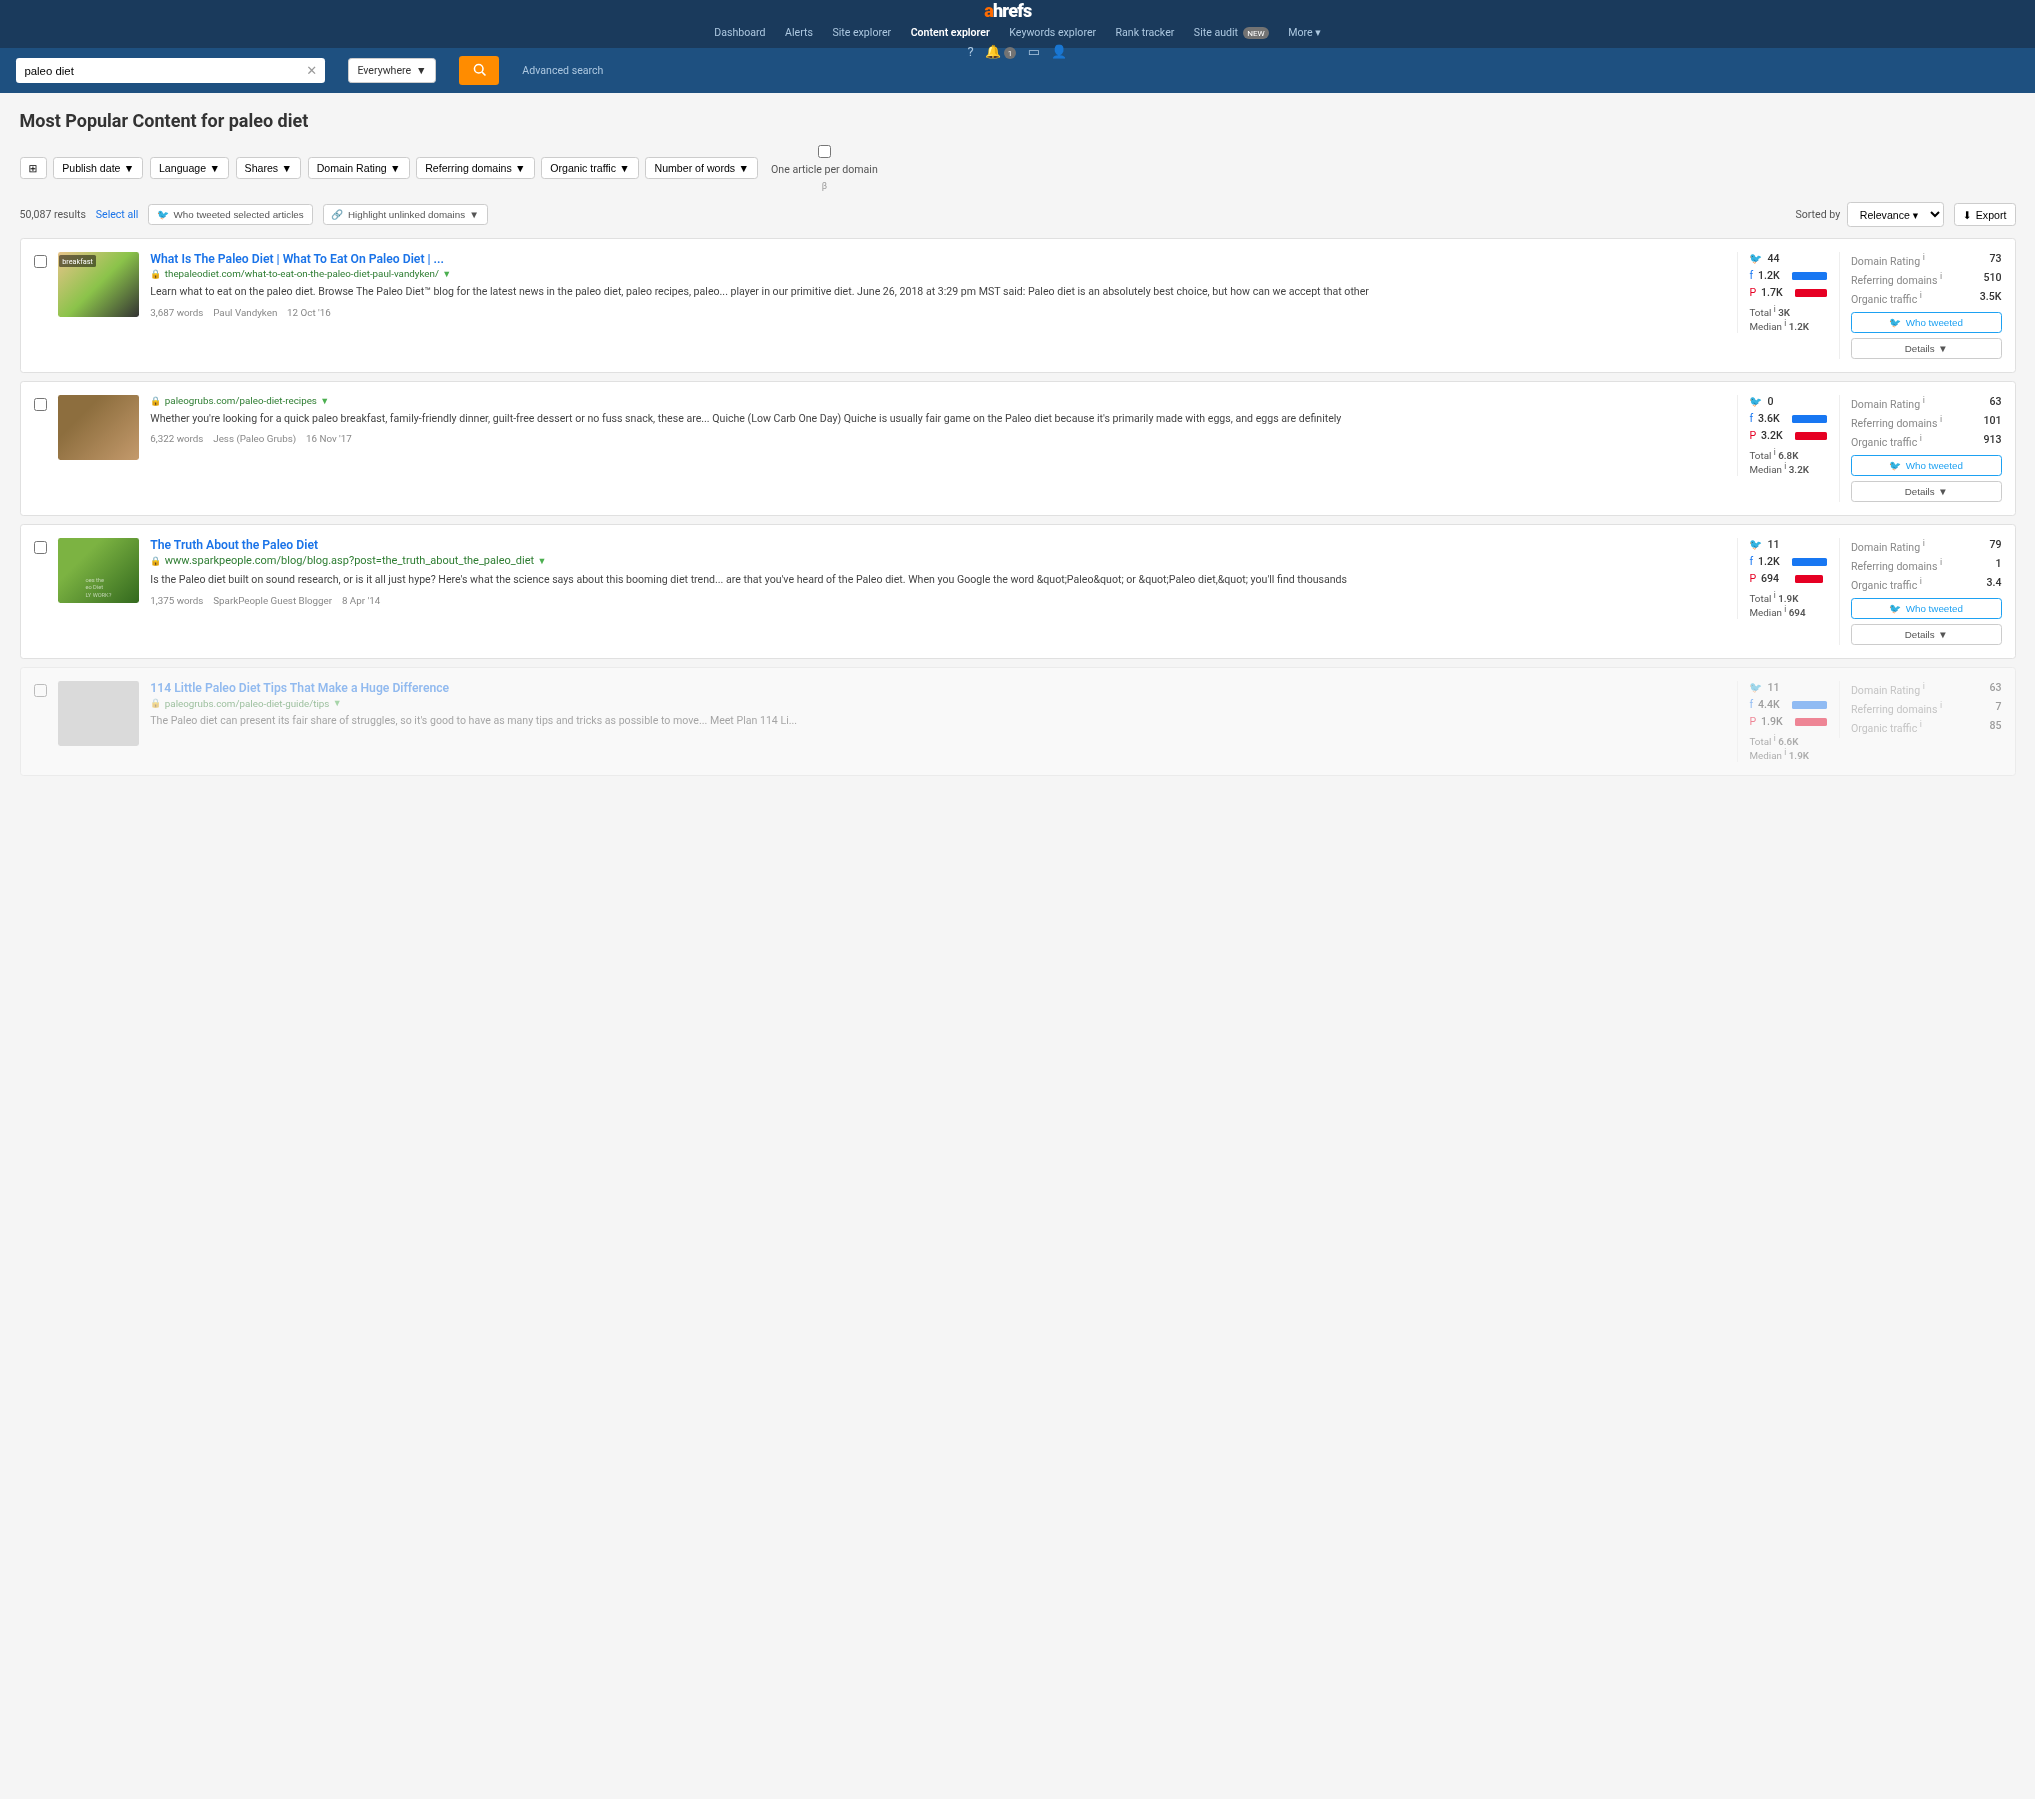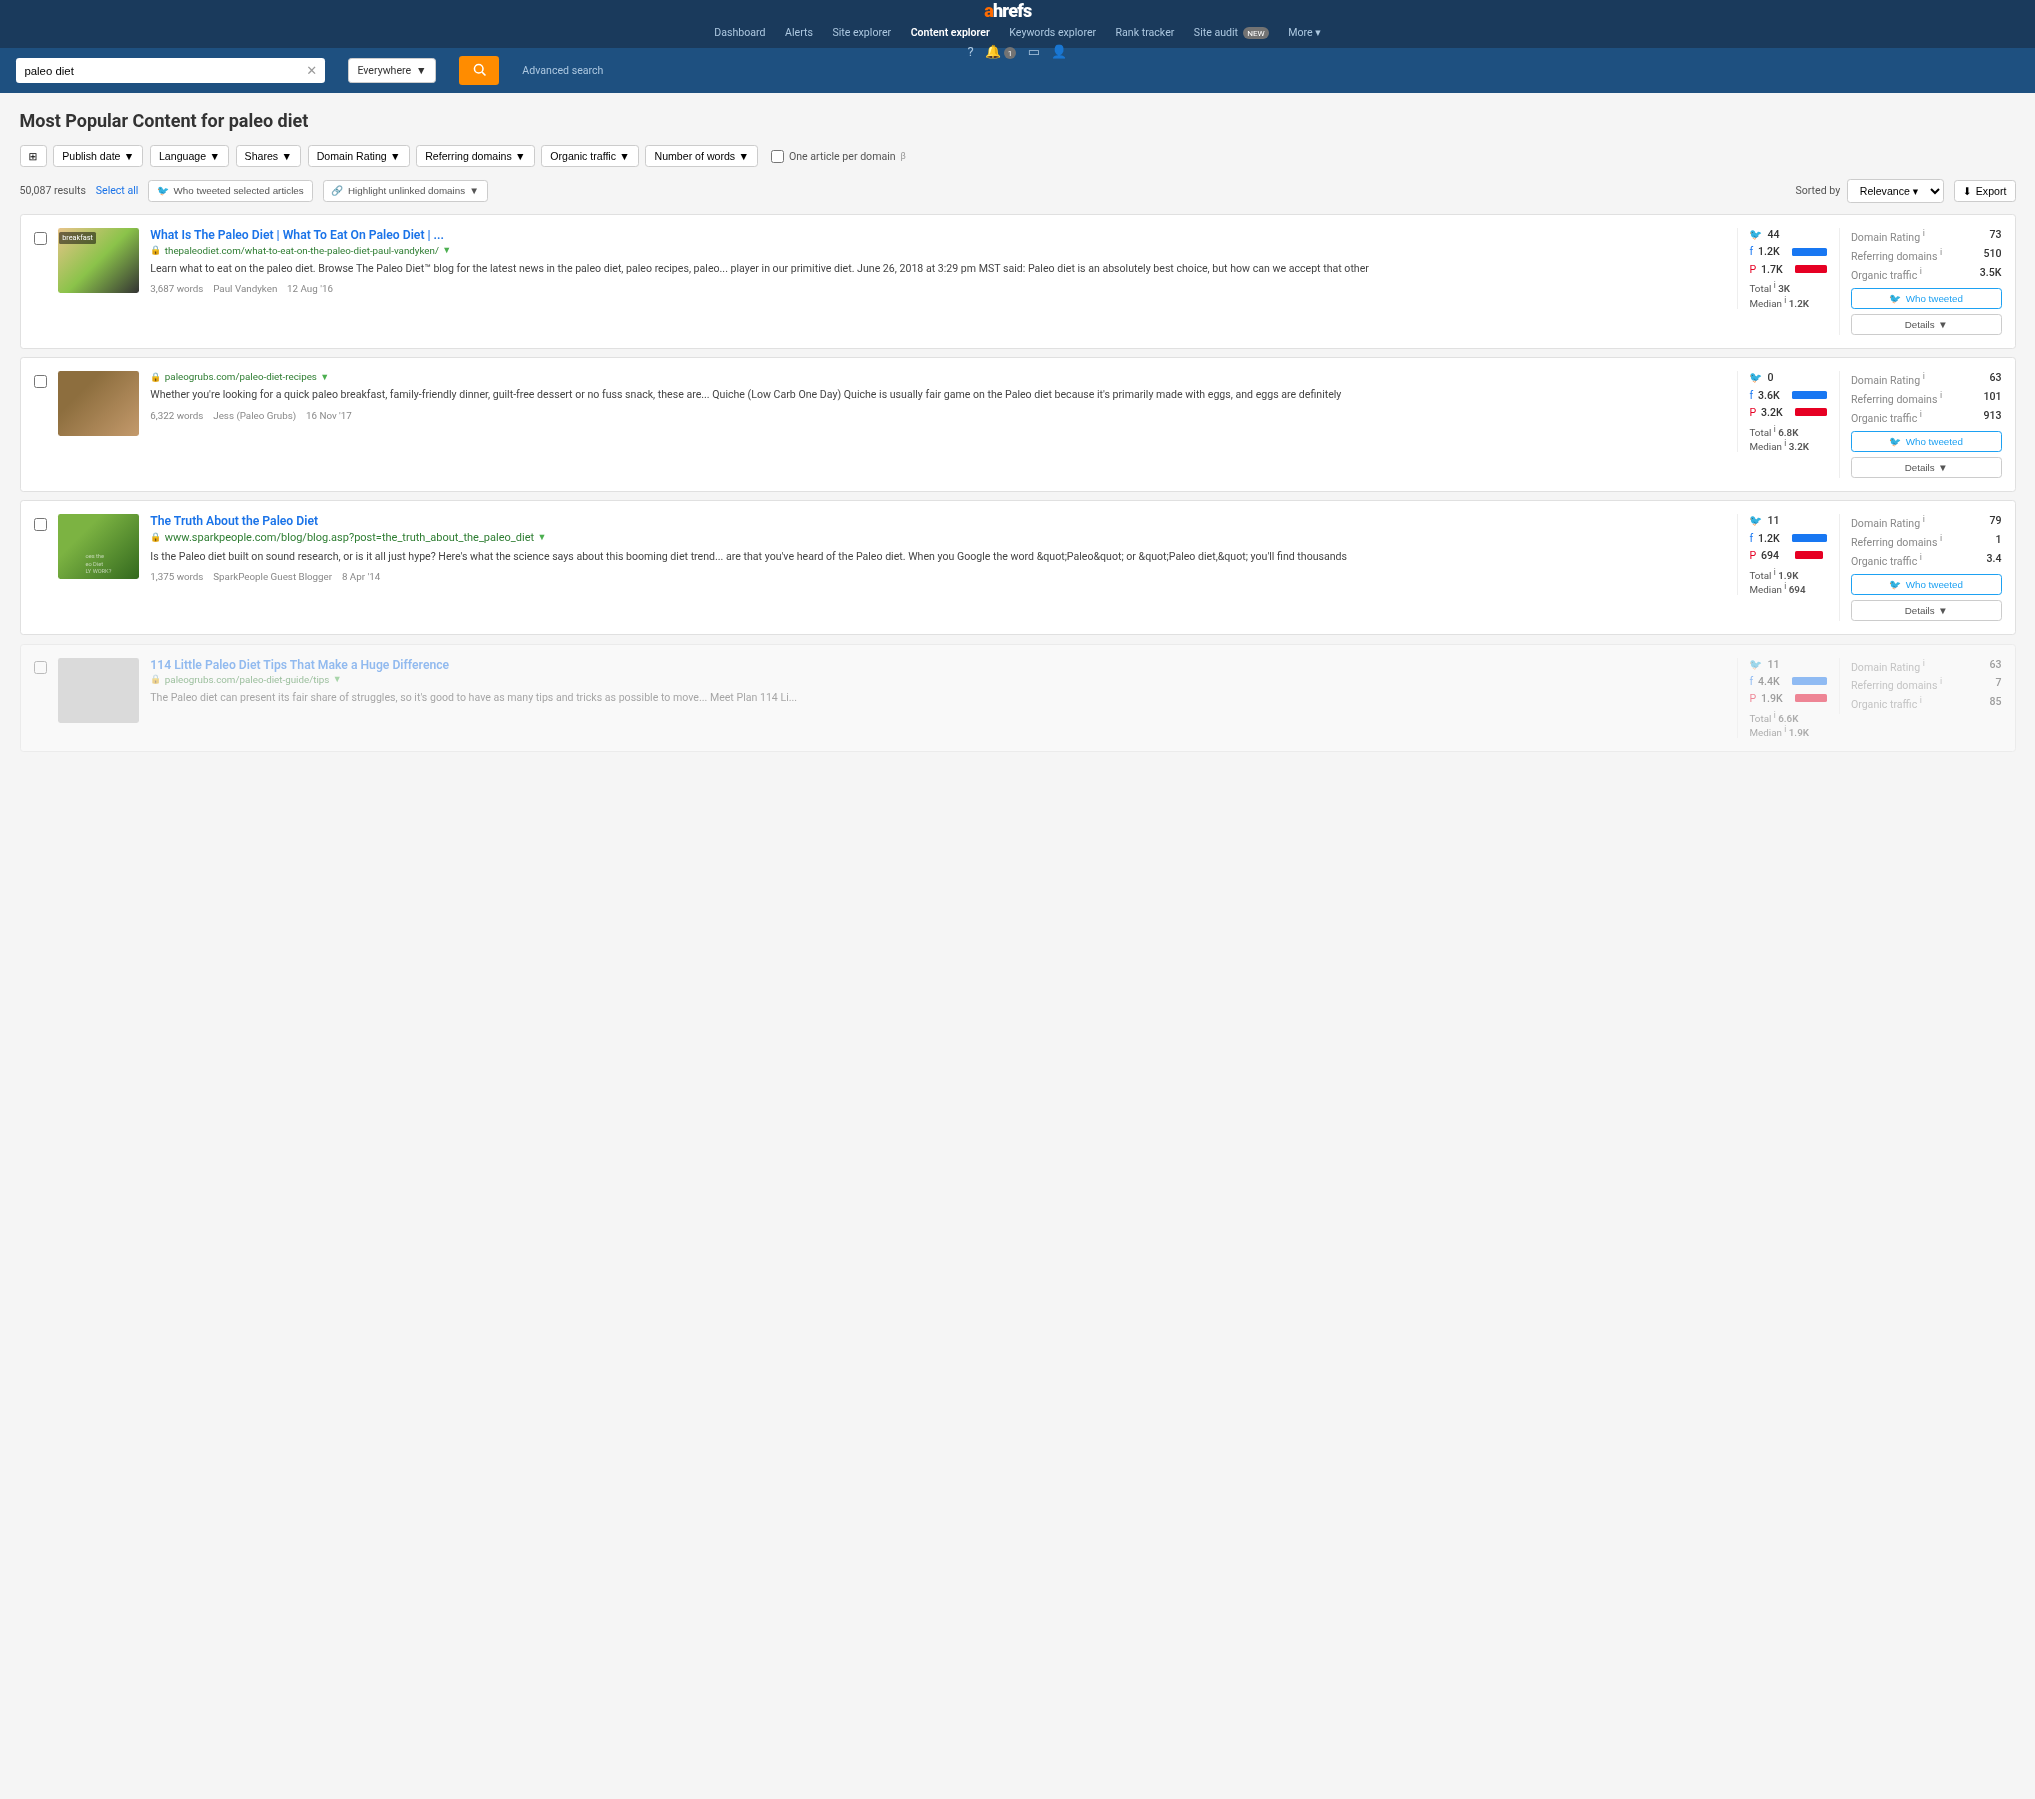--- a/index.html
+++ b/index.html
@@ -26,21 +26,21 @@
     .search-btn svg { fill: white; }
     .advanced-link { color: #adc8e0; font-size: 10.6px; cursor: pointer; }
 
     
     .main { padding: 16.3px 19.5px; }
     .page-title { font-size: 18px; font-weight: 700; margin-bottom: 14.7px; }
 
     
     .filters { display: flex; flex-wrap: wrap; gap: 6.5px; margin-bottom: 11.4px; align-items: center; }
     .filter-btn { border: 0.8px solid #ccc; background: white; border-radius: 3.3px; padding: 4.1px 8.1px; font-size: 10.6px; cursor: pointer; display: flex; align-items: center; gap: 3.3px; }
-    .one-article-wrap { display: flex; align-items: center; gap: 4.9px; margin-left: 6.5px; font-size: 10.6px; color: #555; }
+    .one-article-wrap { display: flex; align-items: center; gap: 4.9px; margin-left: 6.5px; font-size: 10.6px; color: #555; flex-direction: column; }
     .one-article-wrap input[type=checkbox] { cursor: pointer; }
     .beta { color: #999; font-size: 9px; }
 
     
     .results-bar { display: flex; align-items: center; gap: 9.8px; margin-bottom: 11.4px; }
     .results-count { font-size: 10.6px; color: #555; }
     .select-all { color: #1a73e8; font-size: 10.6px; cursor: pointer; }
     .tweet-btn { border: 0.8px solid #ccc; background: white; border-radius: 3.3px; padding: 4.1px 8.1px; font-size: 9.8px; cursor: pointer; display: flex; align-items: center; gap: 4.1px; color: #555; }
     .highlight-btn { border: 0.8px solid #ccc; background: white; border-radius: 3.3px; padding: 4.1px 8.1px; font-size: 9.8px; cursor: pointer; display: flex; align-items: center; gap: 4.1px; color: #555; }
     .spacer { flex: 1; }
@@ -207,21 +207,21 @@
       <div class="article-title">What Is The Paleo Diet | What To Eat On Paleo Diet | ...</div>
       <div class="article-url">
         <span class="lock-icon">🔒</span>
         <span>thepaleodiet.com/what-to-eat-on-the-paleo-diet-paul-vandyken/</span>
         <span class="arrow-icon">▼</span>
       </div>
       <div class="article-desc">Learn what to eat on the paleo diet. Browse The Paleo Diet™ blog for the latest news in the paleo diet, paleo recipes, paleo... player in our primitive diet. June 26, 2018 at 3:29 pm MST said: Paleo diet is an absolutely best choice, but how can we accept that other</div>
       <div class="article-meta">
         <span class="words">3,687 words</span>
         <span class="author">Paul Vandyken</span>
-        <span class="date">12 Aug '16</span>
+        <span class="date">12 Oct '16</span>
       </div>
     </div>
     <div class="shares-col">
       <div class="share-row">
         <span class="share-twitter">🐦</span>
         <span class="share-num">44</span>
       </div>
       <div class="share-row">
         <span class="share-facebook">f</span>
         <span class="share-num">1.2K</span>

